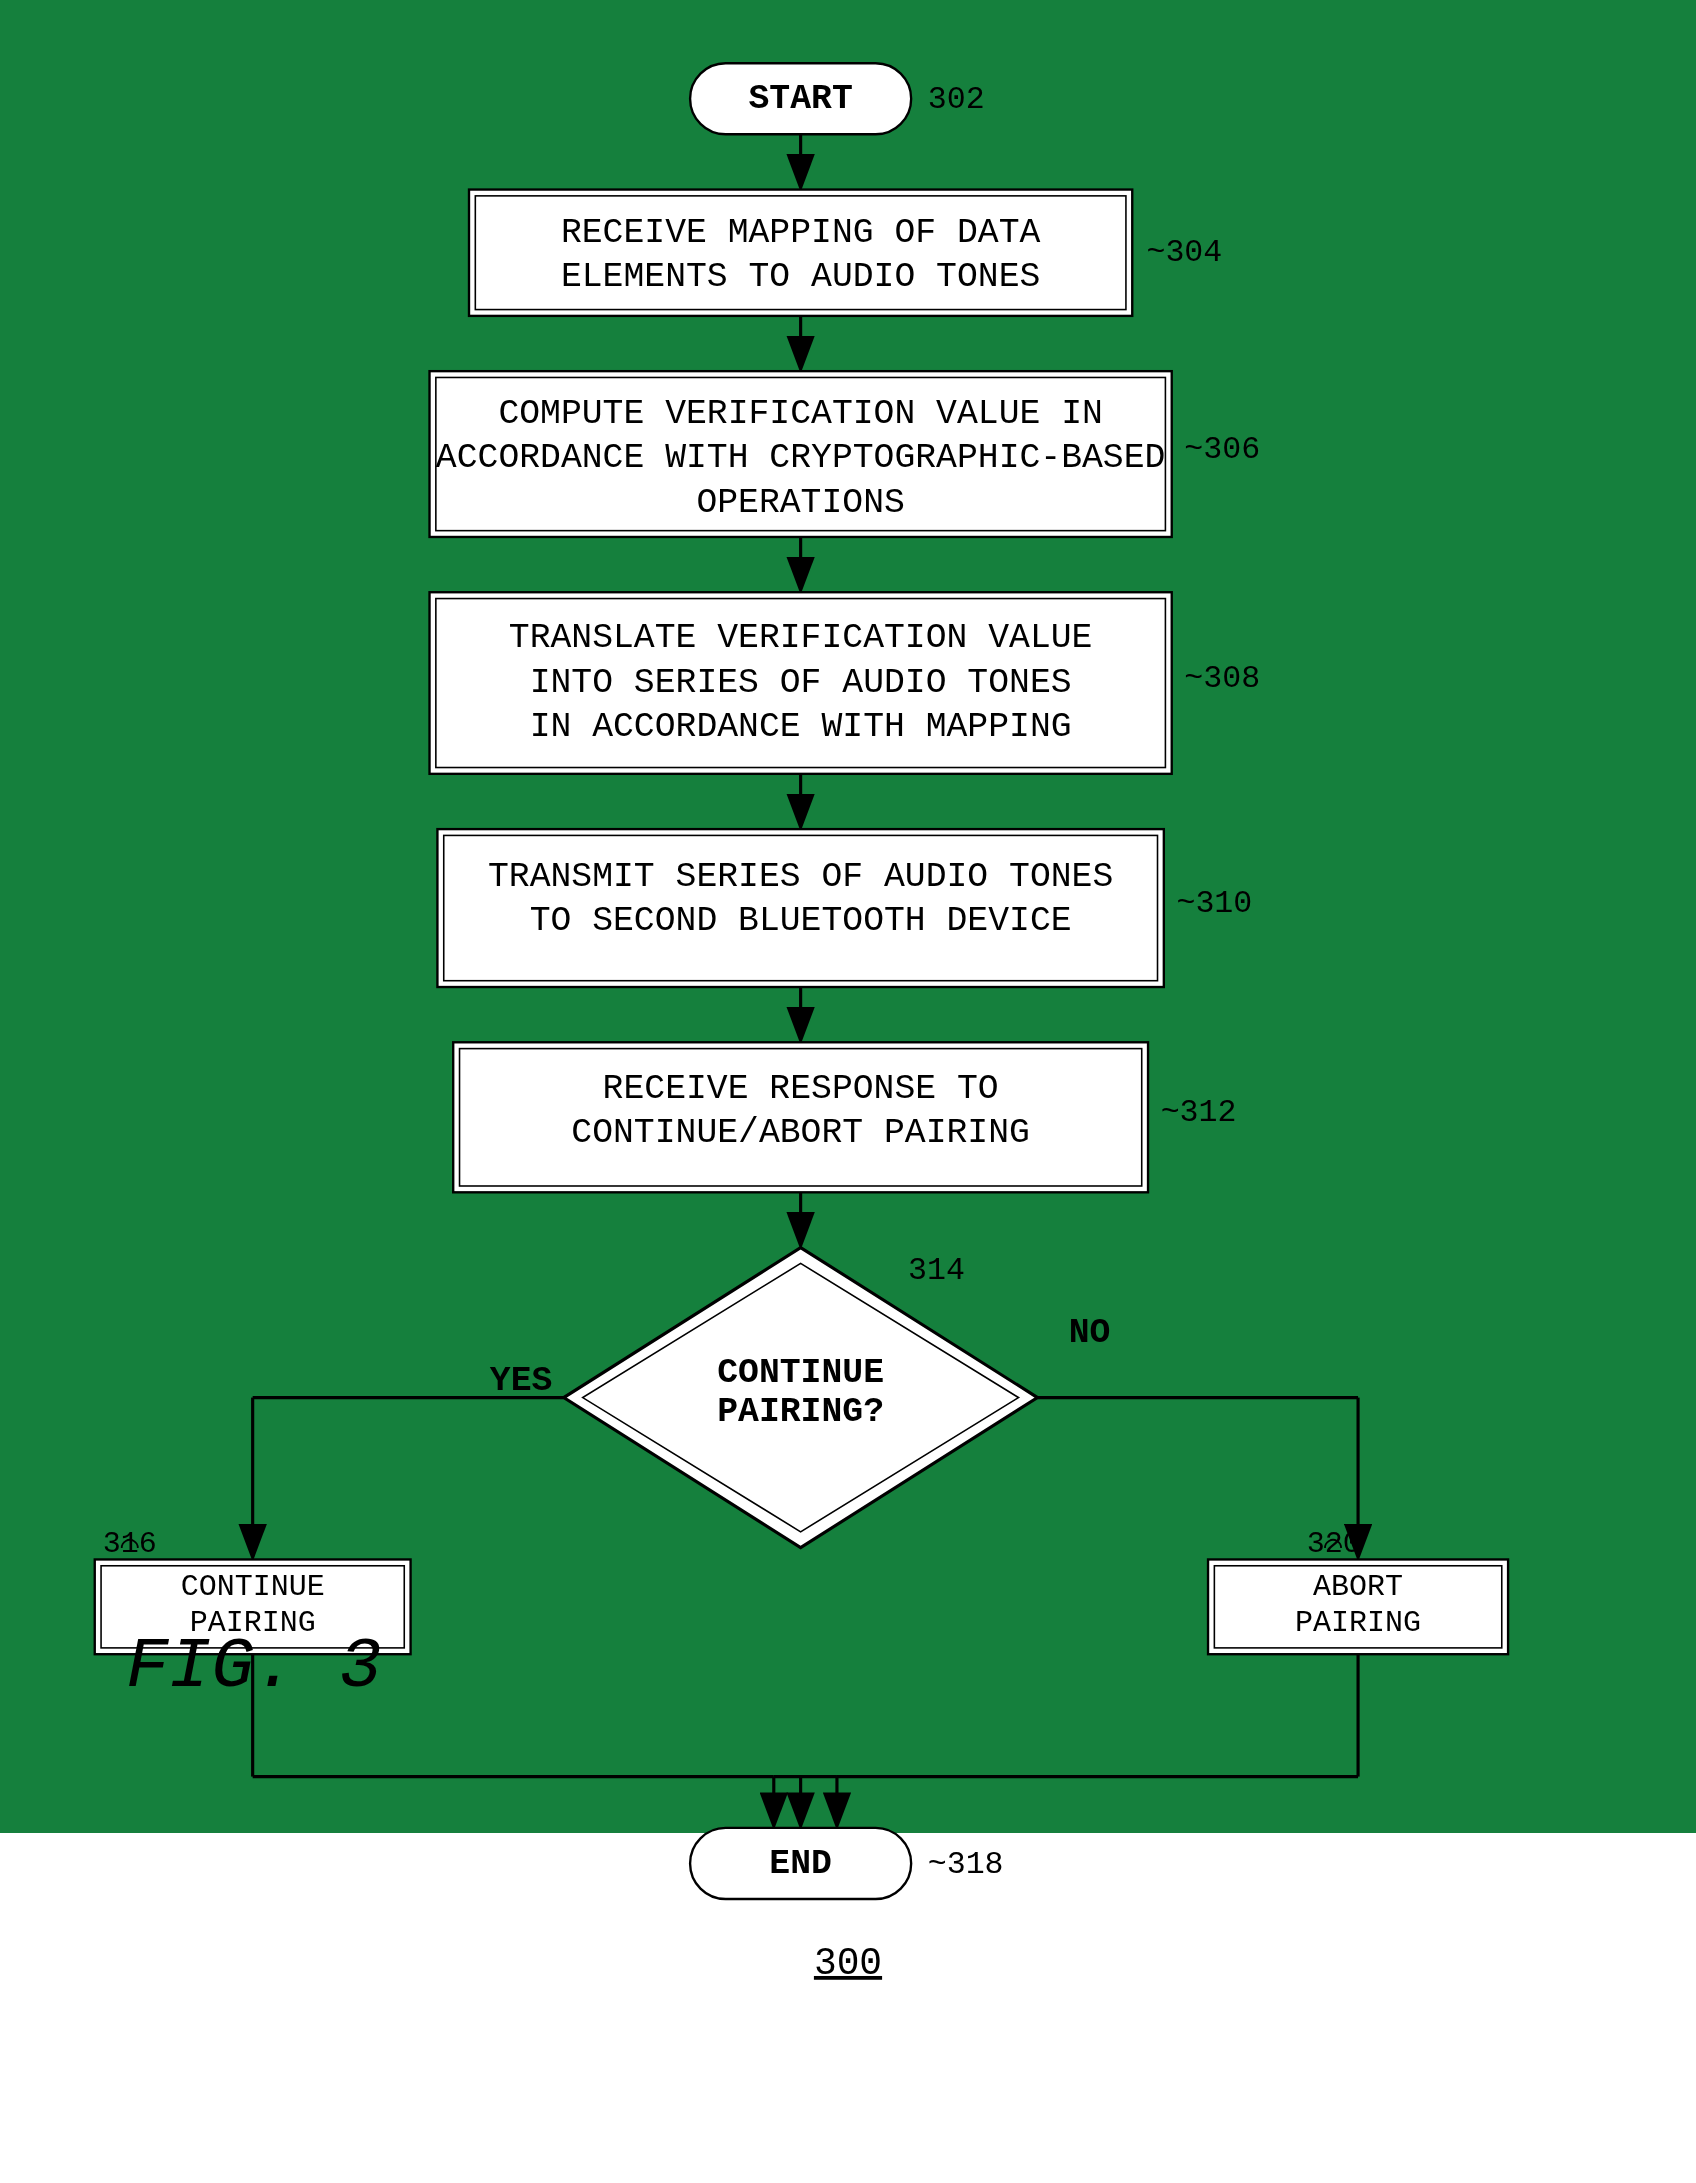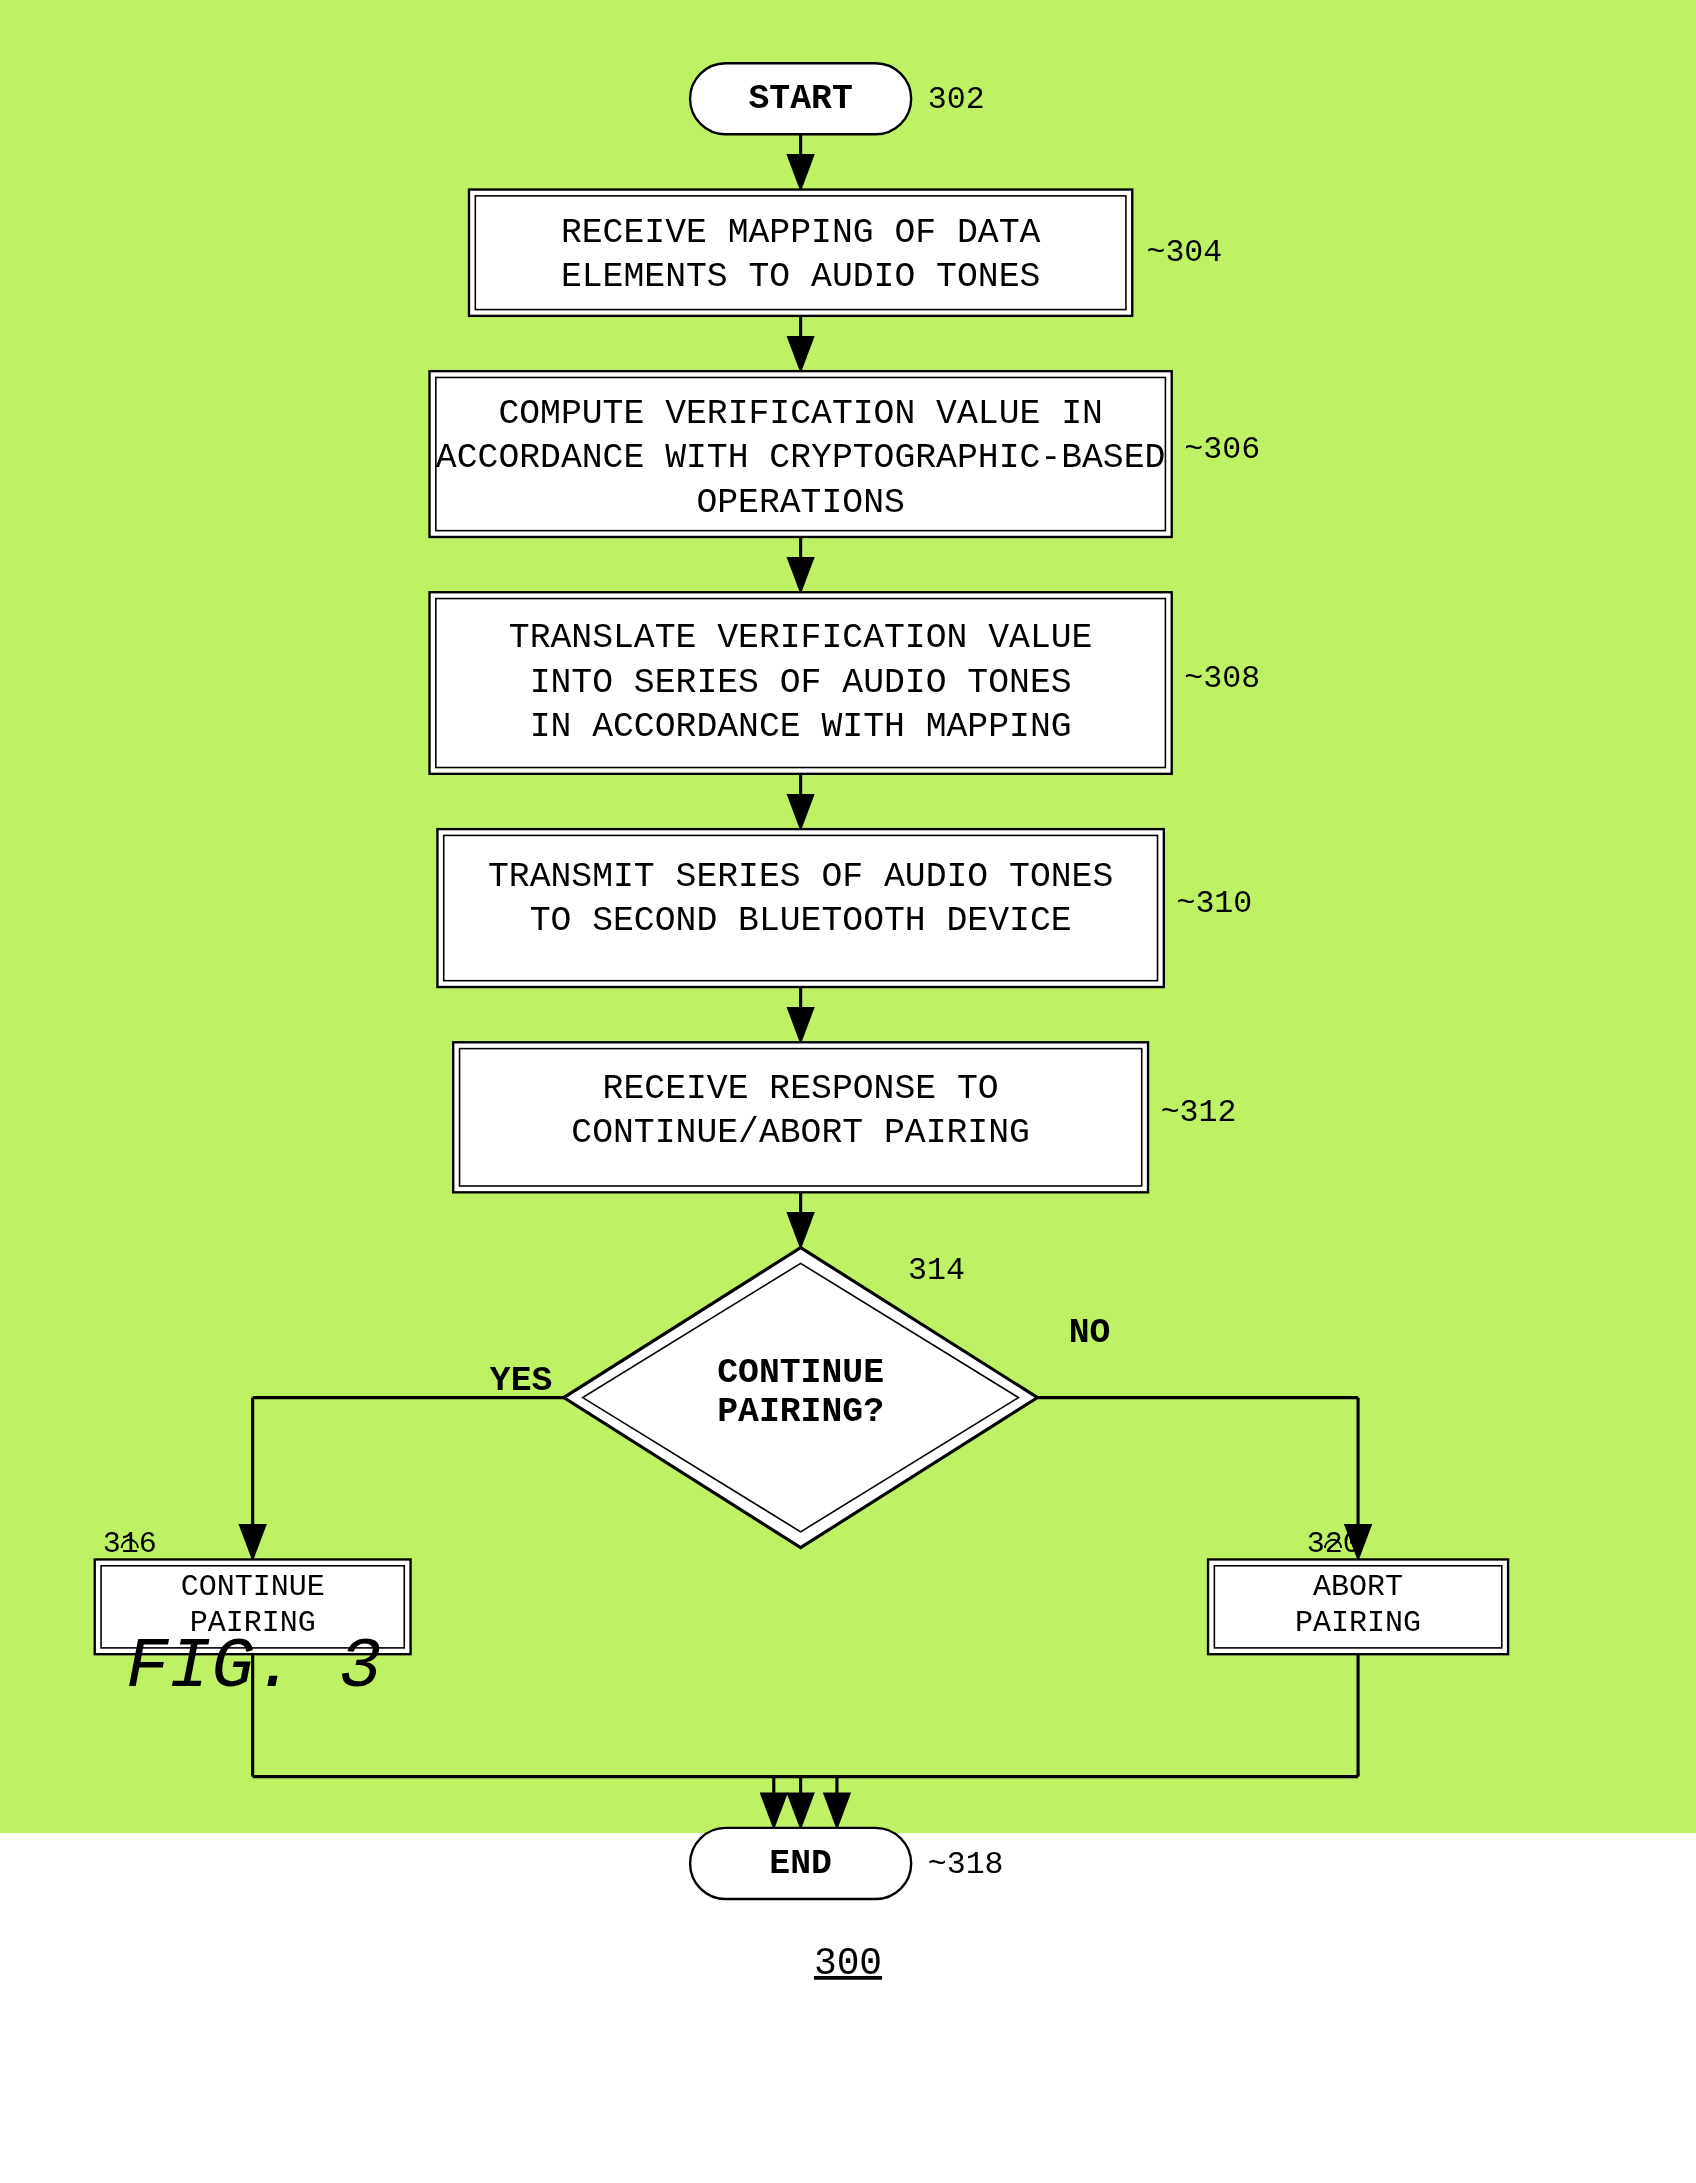--- a/index.html
+++ b/index.html
@@ -8,21 +8,21 @@
       font-family: 'Courier New', Courier, monospace;
       width: 1696px;
       height: 2183px;
       position: relative;
       overflow: hidden;
     }
   </style>
 </head>
 <body>
 
-<div style="position:relative; width:1696px; height:1833px; background:#bef264;">
+<div style="position:relative; width:1696px; height:1833px; background:#15803d;">
 
   <svg width="1696" height="2053" style="position:absolute; top:0; left:0;" xmlns="http://www.w3.org/2000/svg" viewBox="0 0 2148 2600">
 
     <defs>
       <marker id="arrowhead" markerWidth="12" markerHeight="9" refX="10" refY="4.5" orient="auto">
         <polygon points="0 0, 12 4.5, 0 9" fill="#000"></polygon>
       </marker>
       <marker id="arrowhead-small" markerWidth="10" markerHeight="8" refX="8" refY="4" orient="auto">
         <polygon points="0 0, 10 4, 0 8" fill="#000"></polygon>
       </marker>

